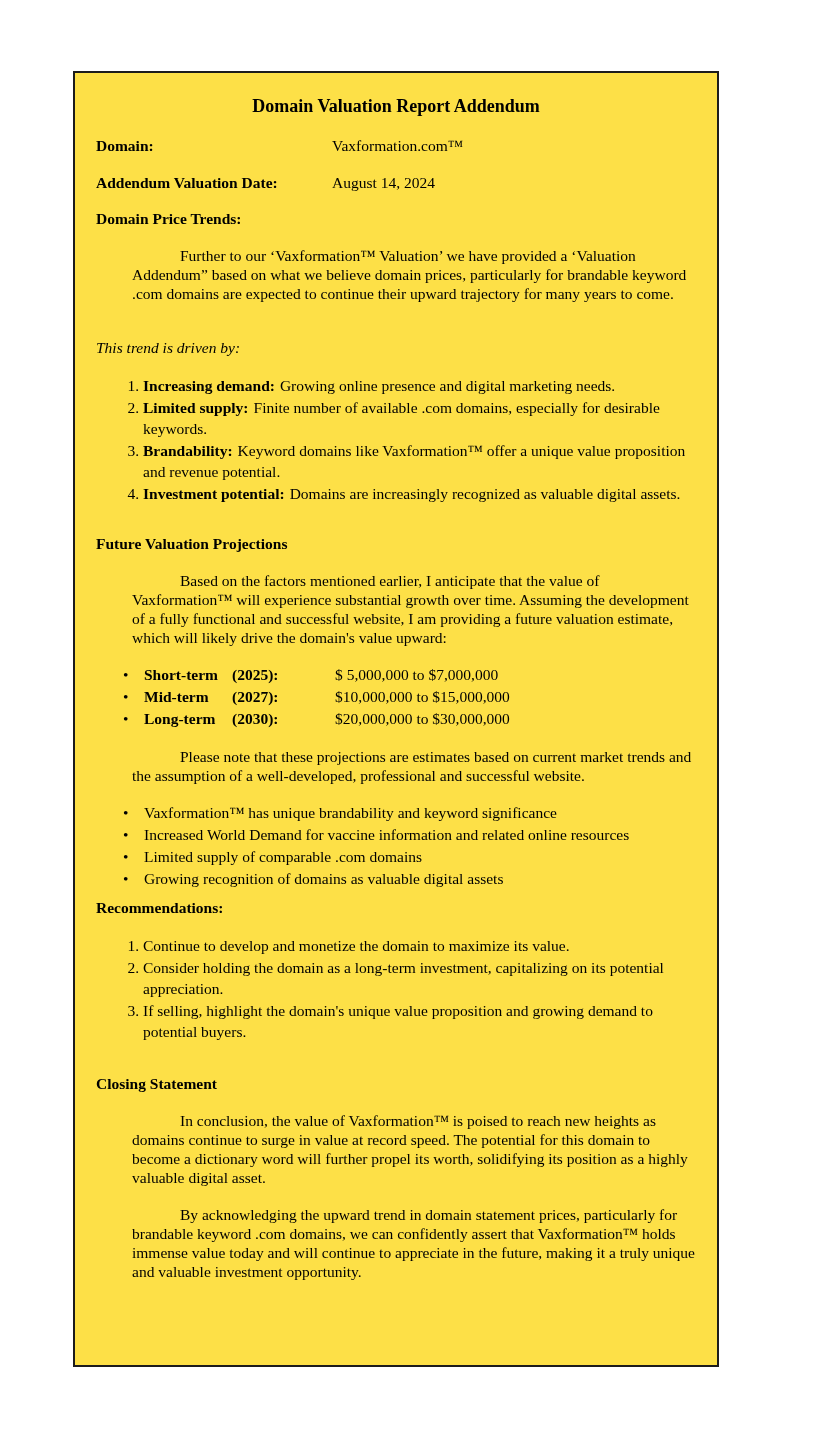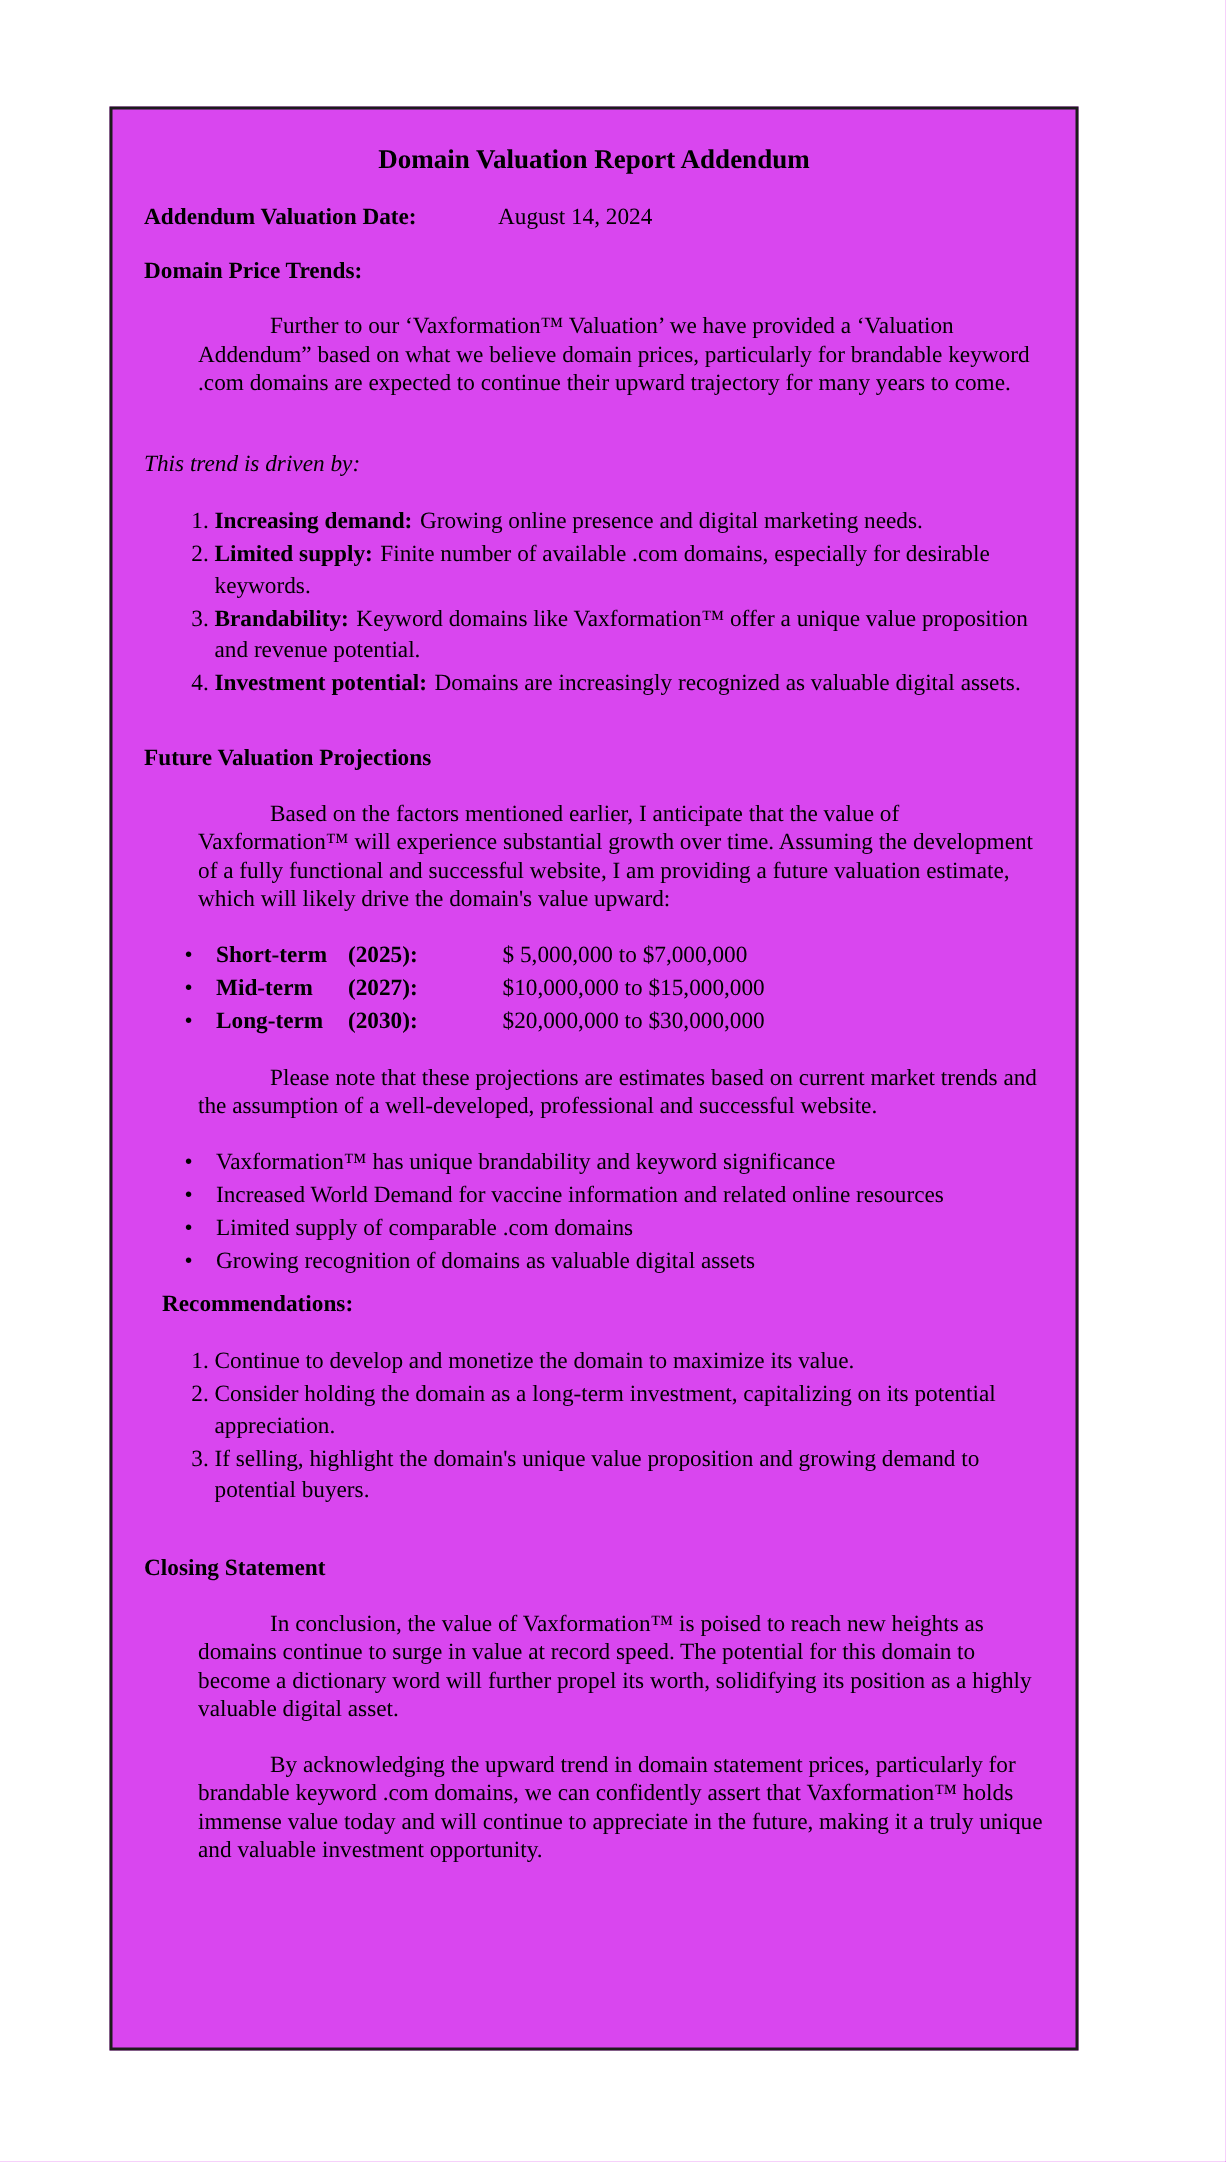--- a/index.html
+++ b/index.html
@@ -16,21 +16,21 @@
   }
   .report-card {
     position: absolute;
     left: 73px;
     top: 71px;
     width: 646px;
     height: 1296px;
     border: 2px solid #1c1c1c;
     box-sizing: border-box;
     padding: 12px 21px 0 21px;
-    background: #d946ef;
+    background: #fde047;
     overflow: hidden;
   }
   .report-title {
     text-align: center;
     font-size: 18px;
     font-weight: bold;
     line-height: 22px;
     margin: 10px 0 0 0;
   }
   .field-row {
@@ -84,33 +84,37 @@
   }
   .proj-row { display: flex; }
   .proj-term { font-weight: bold; width: 88px; flex: 0 0 88px; }
   .proj-year { font-weight: bold; width: 103px; flex: 0 0 103px; }
 
   .h-projections { margin-top: 30px; }
   .p-proj-intro { margin-top: 2px; }
   .p-note { margin-top: 11px; }
   .p-reflects-lead { margin-top: 24px; }
   .ul-reflects { margin-top: 10px; }
-  .h-recommendations { margin-top: 9px; margin-left: 12px; }
+  .h-recommendations { margin-top: 9px; }
   .ol-recs { margin-top: 11px; }
   .h-closing { margin-top: 32px; }
   .p-closing-1 { margin-top: 21px; }
   .p-closing-2 { margin-top: 0; }
 </style>
 </head>
 <body>
 
 <div class="report-card">
 
   <h1 class="report-title">Domain Valuation Report Addendum</h1>
 
+  <div class="field-row first">
+    <span class="field-label">Domain:</span>
+    <span class="field-value">Vaxformation.com™</span>
+  </div>
 
   <div class="field-row">
     <span class="field-label">Addendum Valuation Date:</span>
     <span class="field-value">August 14, 2024</span>
   </div>
 
   <h2 class="sec-heading">Domain Price Trends:</h2>
 
   <p class="body-par first-indent">Further to our ‘Vaxformation™ Valuation’ we have provided a ‘Valuation Addendum” based on what we believe domain prices, particularly for brandable keyword .com domains are expected to continue their upward trajectory for many years to come.</p>
 

